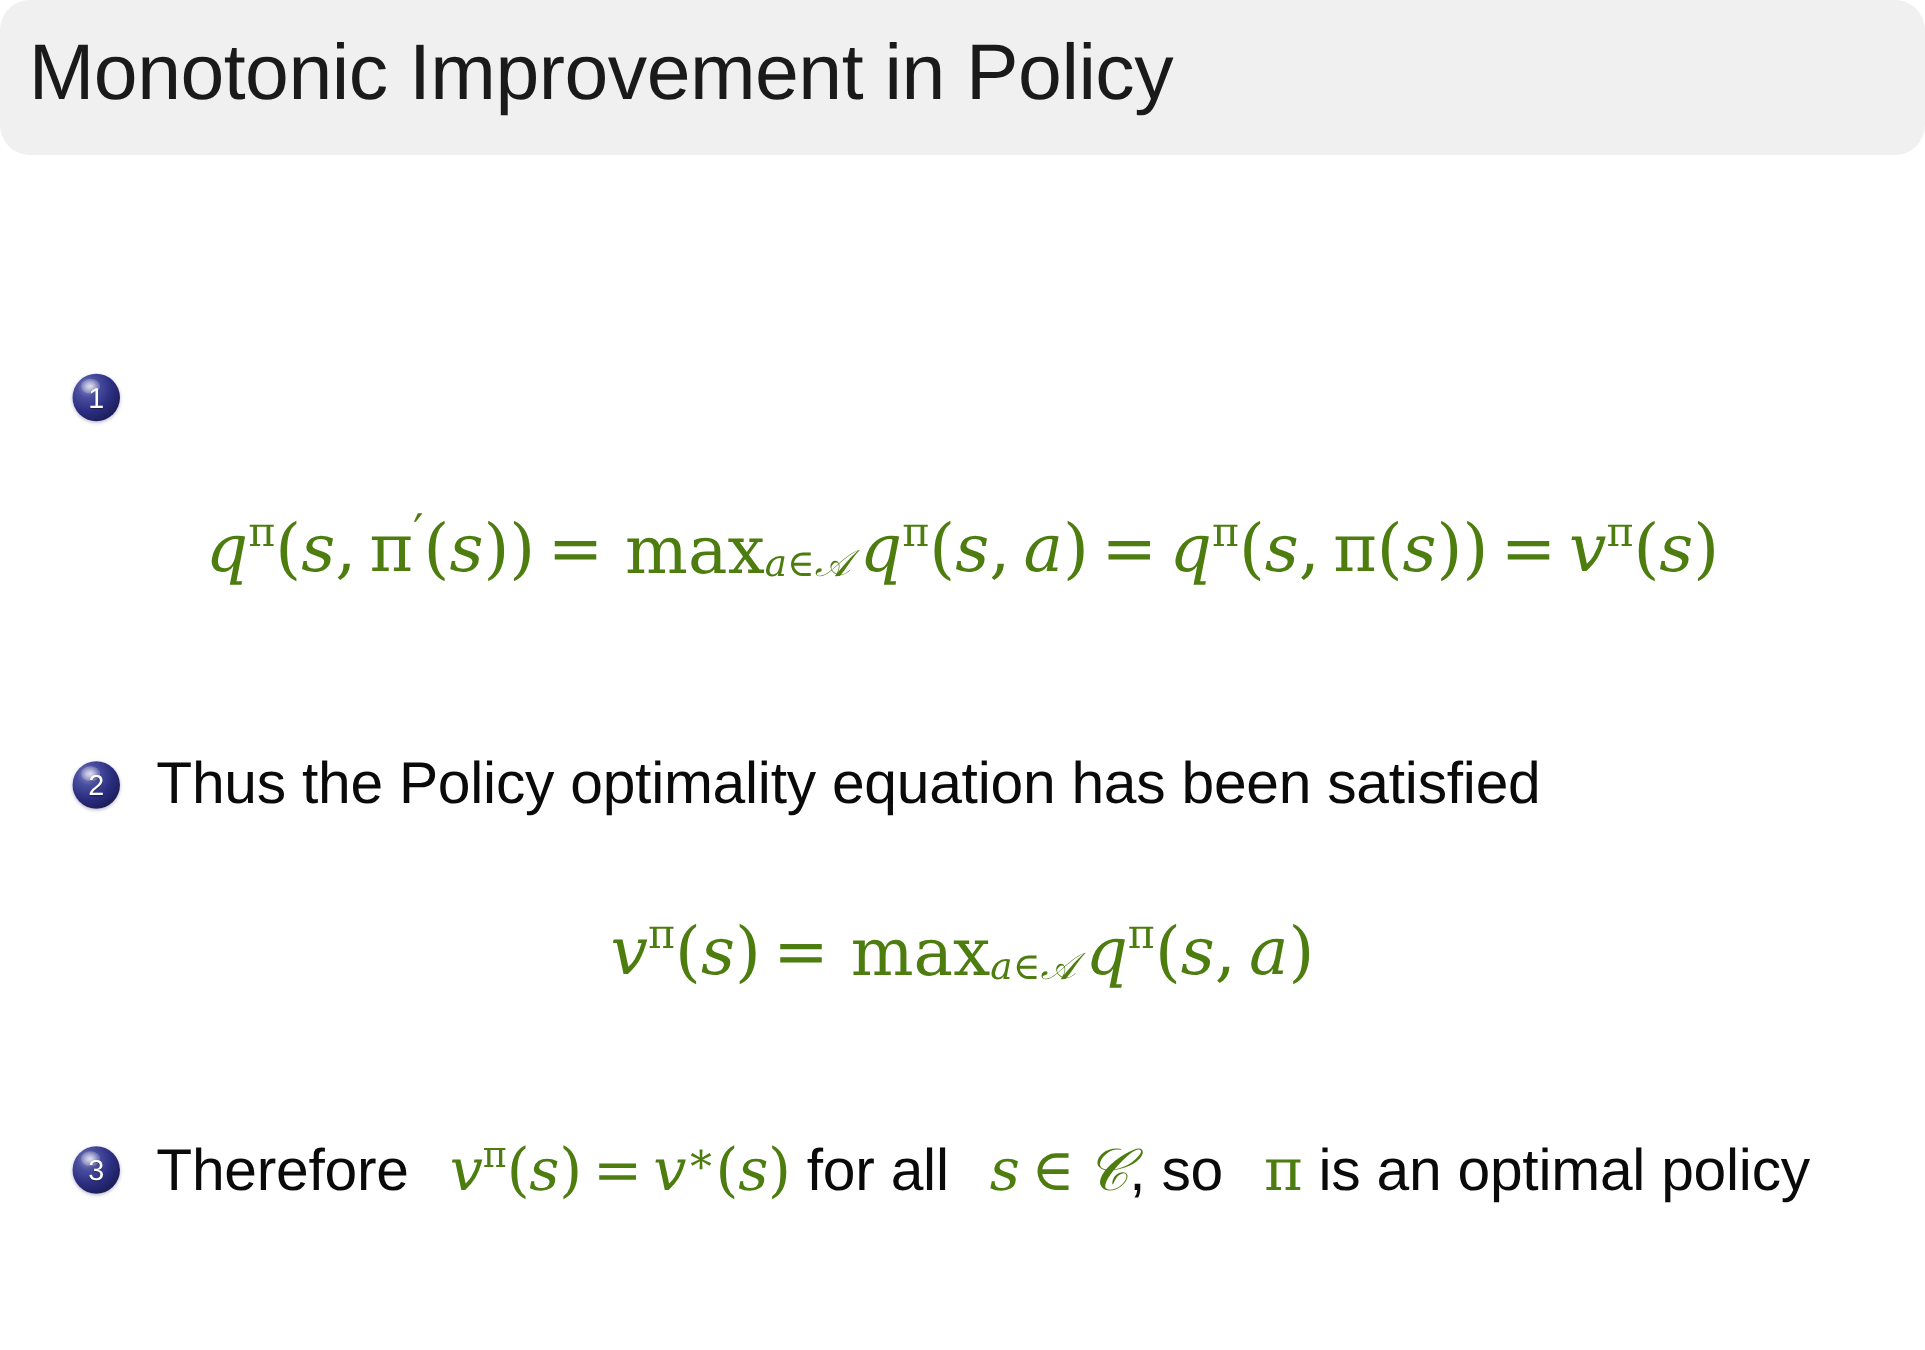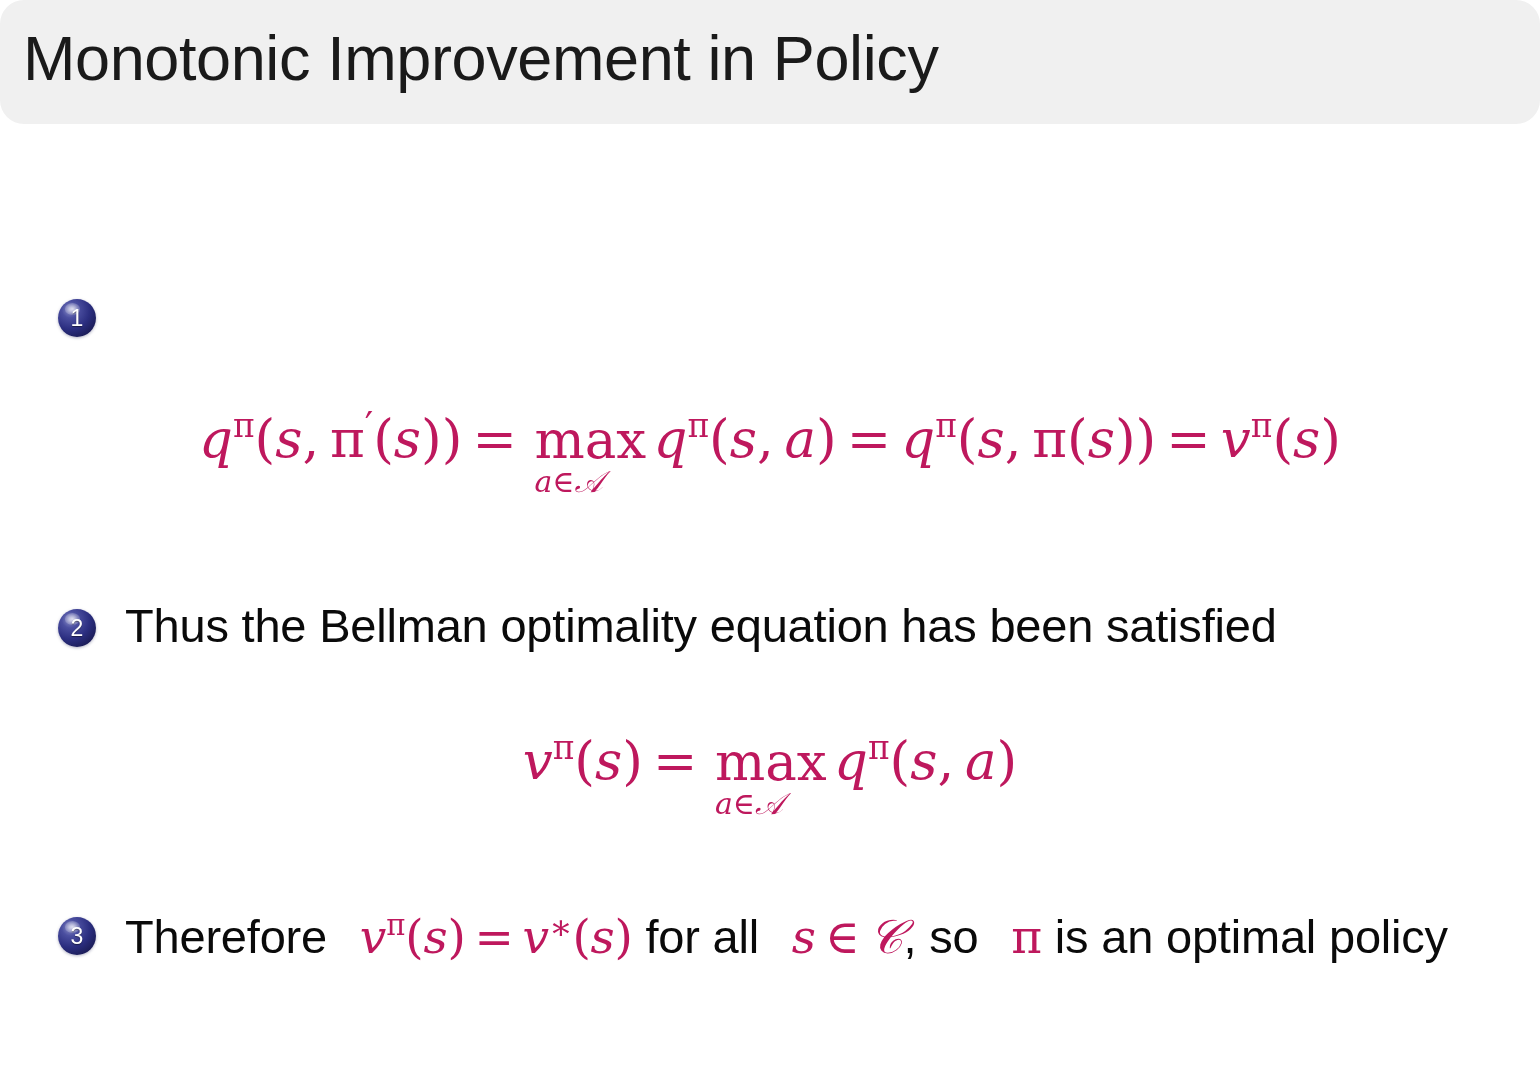--- a/index.html
+++ b/index.html
@@ -111,21 +111,21 @@
     color: #0a0a0a;
     line-height: 1.12;
     white-space: nowrap;
     letter-spacing: -0.2px;
   }
 
   
   .math {
     font-family: "DejaVu Serif", serif;
     font-style: italic;
-    color: #be185d;
+    color: #4d7c0f;
     white-space: nowrap;
   }
 
   .mi   { font-style: italic; }
   .mup  { font-style: normal; }
 
   .sup {
     font-size: 0.62em;
     vertical-align: 0.62em;
     font-style: normal;
@@ -147,22 +147,22 @@
   .op-eq {
     font-style: normal;
     padding: 0 0.19em;
   }
 
   .comma { font-style: normal; }
 
   
   .maxlim {
     display: inline-flex;
-    flex-direction: column;
-    align-items: flex-start;
+    flex-direction: row;
+    align-items: flex-end;
     vertical-align: baseline;
     font-style: normal;
     margin: 0 0.14em;
     position: relative;
     top: 0.02em;
   }
   .maxlim .op {
     font-family: "DejaVu Serif", serif;
     font-style: normal;
     font-size: 1em;
@@ -221,21 +221,21 @@
       <span class="math"><span class="mi">q</span><span class="sup">π</span><span class="paren">(</span><span class="mi">s</span><span class="comma">,</span> <span class="mup">π</span><span class="sup-prime">′</span><span class="paren">(</span><span class="mi">s</span><span class="paren">)</span><span class="paren">)</span><span class="op-eq">=</span><span class="maxlim">
             <span class="op">max</span>
             <span class="lim"><span class="var">a</span><span>∈</span><span class="cal">𝒜</span></span>
           </span><span class="mi">q</span><span class="sup">π</span><span class="paren">(</span><span class="mi">s</span><span class="comma">,</span> <span class="mi">a</span><span class="paren">)</span><span class="op-eq">=</span><span class="mi">q</span><span class="sup">π</span><span class="paren">(</span><span class="mi">s</span><span class="comma">,</span> <span class="mup">π</span><span class="paren">(</span><span class="mi">s</span><span class="paren">)</span><span class="paren">)</span><span class="op-eq">=</span><span class="mi">v</span><span class="sup">π</span><span class="paren">(</span><span class="mi">s</span><span class="paren">)</span></span>
     </div>
 
     <div class="enum-item" style="top: 476px;">
       <div class="bullet-sphere">
         <span class="bullet-num">2</span>
       </div>
-      <div class="item-text">Thus the Bellman optimality equation has been satisfied</div>
+      <div class="item-text">Thus the Policy optimality equation has been satisfied</div>
     </div>
 
     <div class="display-eq" style="top: 604px;">
       <span class="math"><span class="mi">v</span><span class="sup">π</span><span class="paren">(</span><span class="mi">s</span><span class="paren">)</span><span class="op-eq">=</span><span class="maxlim">
             <span class="op">max</span>
             <span class="lim"><span class="var">a</span><span>∈</span><span class="cal">𝒜</span></span>
           </span><span class="mi">q</span><span class="sup">π</span><span class="paren">(</span><span class="mi">s</span><span class="comma">,</span> <span class="mi">a</span><span class="paren">)</span></span>
     </div>
 
     <div class="enum-item" style="top: 784px;">

